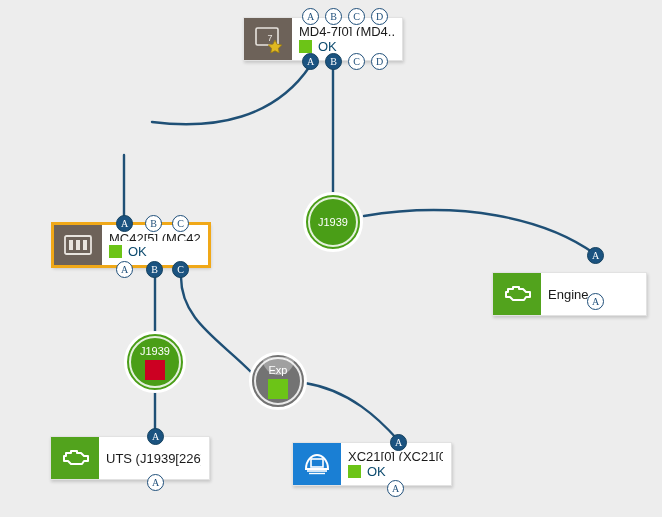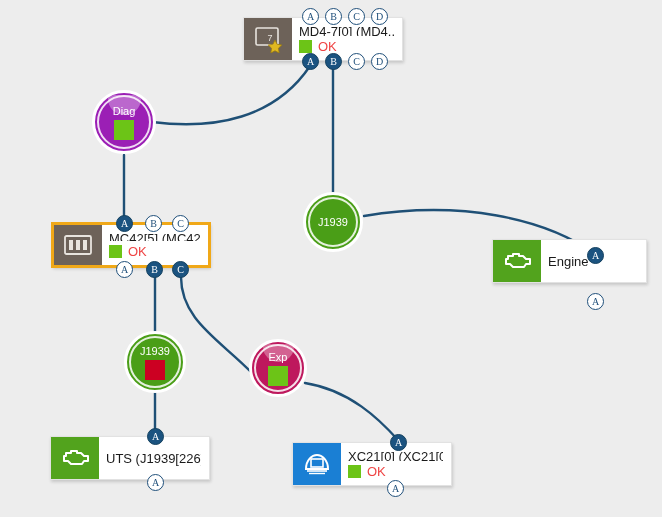--- a/index.html
+++ b/index.html
@@ -63,21 +63,21 @@
     line-height: 17px;
     white-space: nowrap;
     overflow: hidden;
   }
   .node-status {
     display: flex;
     align-items: center;
     gap: 6px;
     margin-top: 2px;
     font-size: 13px;
-    color: #ef4444;
+    color: #0c4a6e;
     line-height: 17px;
   }
   .status-sq {
     width: 13px;
     height: 13px;
     display: inline-block;
   }
   .sq-green { background: #6cc417; }
   .sq-red   { background: #cc0022; }
 
@@ -220,21 +220,21 @@
   </div>
 
   <div class="port filled" style="left:116px; top:215px;">A</div>
   <div class="port open" style="left:145px; top:215px;">B</div>
   <div class="port open" style="left:172px; top:215px;">C</div>
 
   <div class="port open" style="left:116px; top:261px;">A</div>
   <div class="port filled" style="left:146px; top:261px;">B</div>
   <div class="port filled" style="left:172px; top:261px;">C</div>
 
-  <div class="node-box" style="left:492px; top:239px; width:155px; height:44px;justify-content:flex-end;">
+  <div class="node-box" style="left:492px; top:272px; width:155px; height:44px;justify-content:flex-end;">
     <div class="node-icon green">
       <svg width="32" height="24" viewBox="0 0 32 24">
         <path d="M7 7 h5 v-2 h6 v2 h4 l3 3 h4 v5 h-4 l-2 3 h-11 l-3 -3 h-4 v-5 h2 z" fill="none" stroke="#ffffff" stroke-width="2" stroke-linejoin="round"></path>
       </svg>
     </div>
     <div class="node-body">
       <div class="node-title">Engine</div>
     </div>
   </div>
   <div class="port filled" style="left:587px; top:247px;">A</div>
@@ -266,38 +266,32 @@
       <div class="node-title">XC21[0] (XC21[0])</div>
       <div class="node-status">
         <span class="status-sq sq-green"></span>
         <span>OK</span>
       </div>
     </div>
   </div>
   <div class="port filled" style="left:390px; top:434px;">A</div>
   <div class="port open" style="left:387px; top:480px;">A</div>
 
-  <div class="node-circle" style="left:92px; top:90px; width:64px; height:64px; background:#9b1fb5;">
-    <div class="ring"></div>
-    <div class="gloss"></div>
-    <div class="circle-label">Diag</div>
-    <div class="circle-sq sq-green"></div>
-  </div>
 
   <div class="node-circle" style="left:303px; top:192px; width:60px; height:60px; background:#4a9e17;">
     <div class="ring"></div>
     <div class="circle-label">J1939</div>
   </div>
 
   <div class="node-circle" style="left:124px; top:331px; width:62px; height:62px; background:#4a9e17;">
     <div class="ring"></div>
     <div class="circle-label">J1939</div>
     <div class="circle-sq sq-red"></div>
   </div>
 
-  <div class="node-circle" style="left:249px; top:339px; width:58px; height:58px; background:#be185d;">
+  <div class="node-circle" style="left:249px; top:352px; width:58px; height:58px; background:#737373;">
     <div class="ring"></div>
     <div class="gloss"></div>
     <div class="circle-label">Exp</div>
     <div class="circle-sq sq-green"></div>
   </div>
 
 </div>
 
 </body></html>

